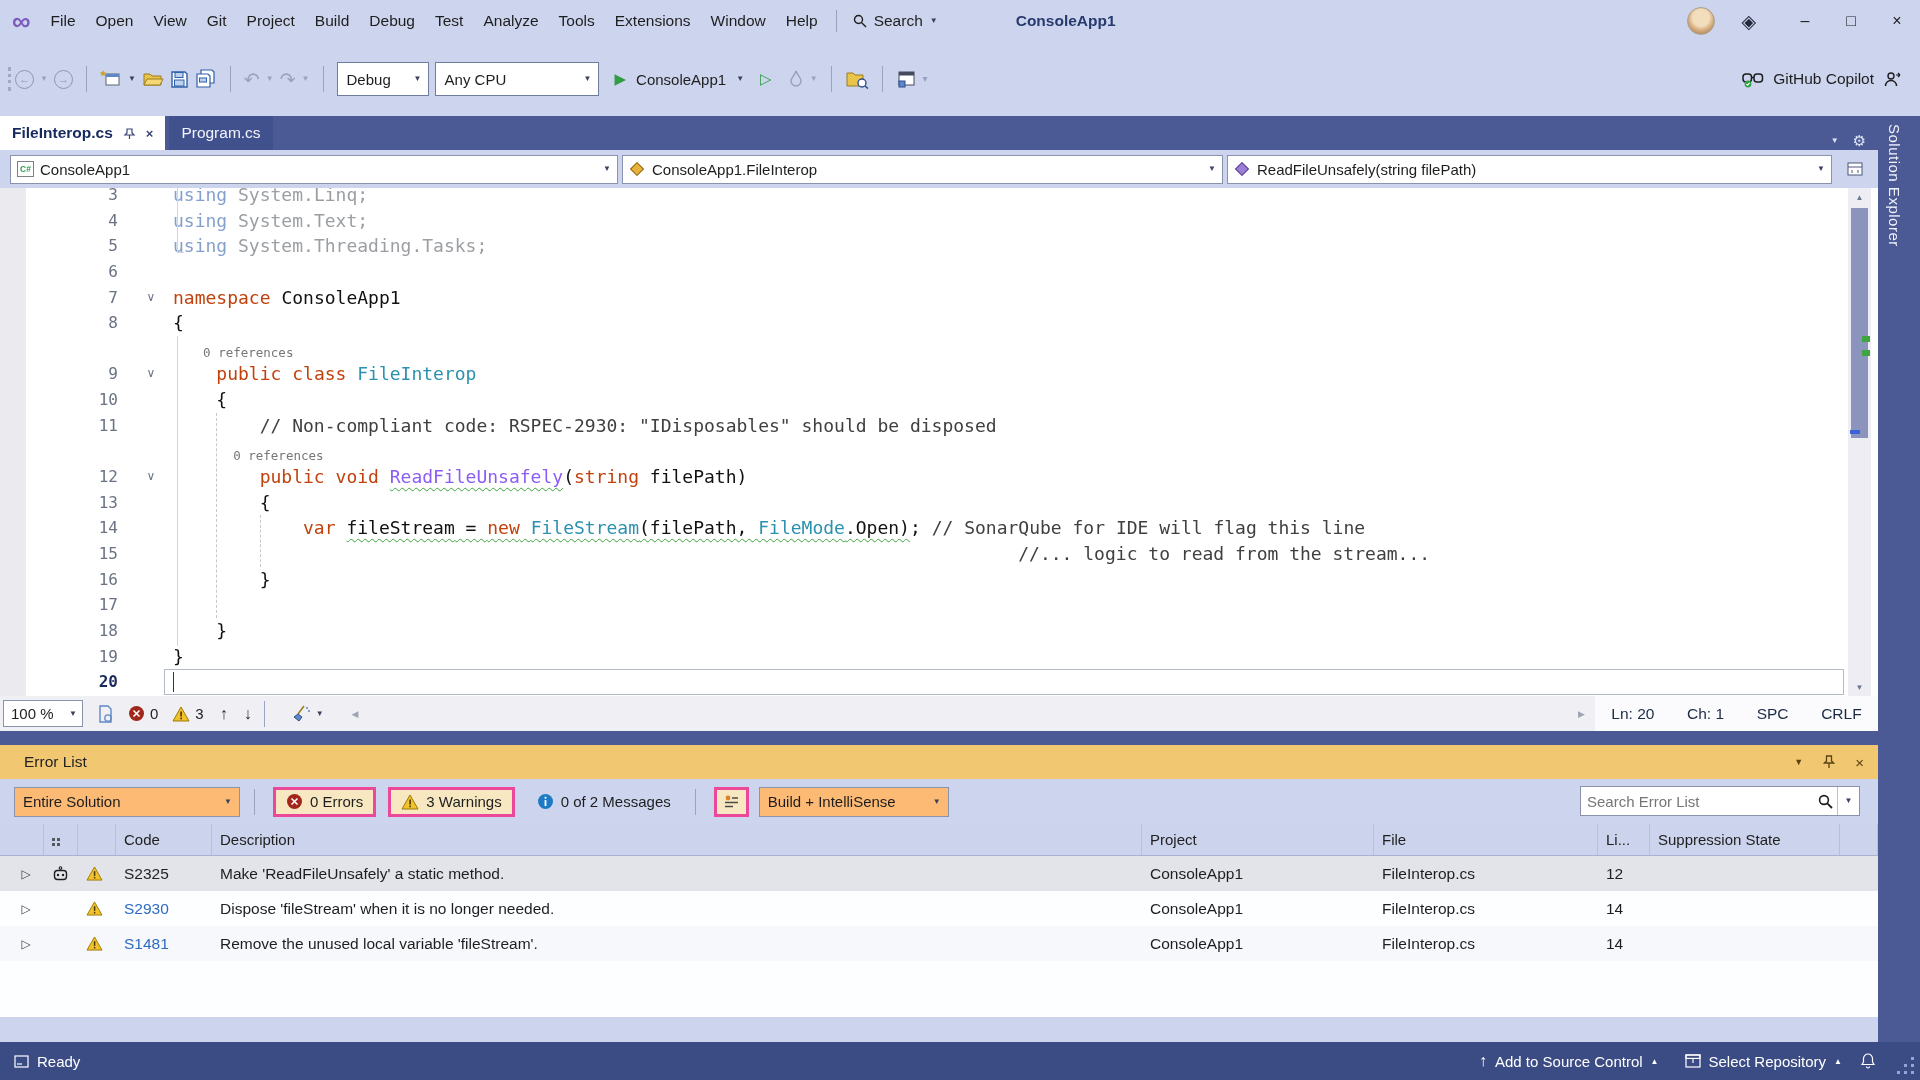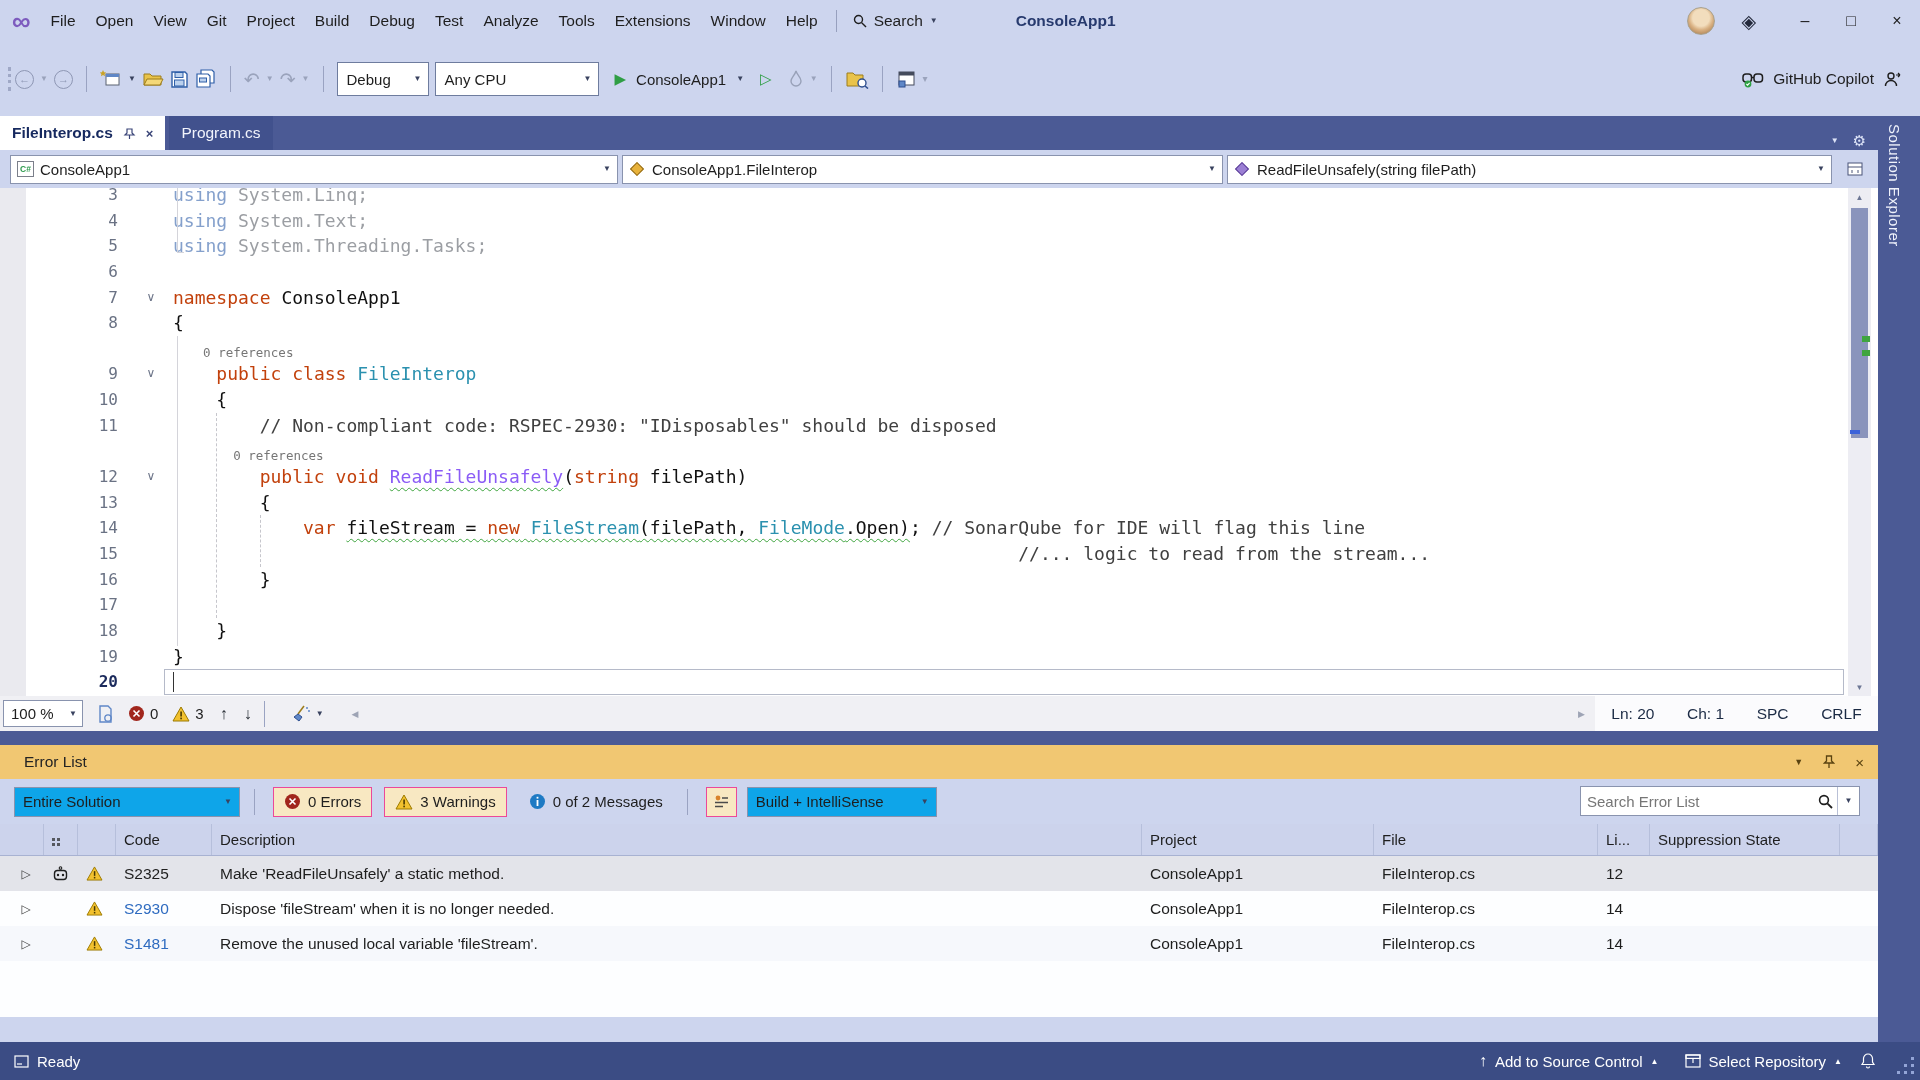--- a/index.html
+++ b/index.html
@@ -102,25 +102,25 @@
   .edright{width:283px;height:100%;background:#FBFBFD;display:flex;align-items:center;
            justify-content:space-around;font-size:15.5px;color:#1B2A44;}
 
   .gapdark{left:0;top:731px;width:1920px;height:14px;background:#4B5A95;}
 
   
   .el-title{left:0;top:745px;width:1878px;height:34px;background:#F1C772;display:flex;align-items:center;
             padding:0 14px 0 24px;font-size:15.5px;color:#232323;}
   .el-title .icons{margin-left:auto;display:flex;align-items:center;gap:20px;color:#5A4310;}
   .el-toolbar{left:0;top:779px;width:1878px;height:45px;background:#CDD5EE;display:flex;align-items:center;padding-left:14px;}
-  .el-combo{height:30px;background:#0ea5e9;border:1px solid #8993AE;display:flex;align-items:center;
+  .el-combo{height:30px;background:#fdba74;border:1px solid #8993AE;display:flex;align-items:center;
             font-size:15px;padding-left:8px;}
   .el-combo .cc{margin-left:auto;width:22px;text-align:center;}
   .fbtn{height:30px;display:flex;align-items:center;gap:7px;font-size:15px;padding:0 10px;margin-left:12px;}
-  .fbtn.checked{background:#F8E8C2;border:1px solid #ec4899;}
+  .fbtn.checked{background:#F8E8C2;border:3px solid #ec4899;}
   .fsep{width:1px;height:26px;background:#9AA3C2;margin:0 6px 0 14px;}
   .el-search{position:absolute;left:1580px;top:786px;width:280px;height:30px;background:#fff;
              border:1px solid #8993AE;display:flex;align-items:center;}
   .el-search input{flex:1;border:none;outline:none;font-size:15px;padding:0 6px;color:#1e1e1e;
                    font-family:"Liberation Sans",sans-serif;background:transparent;}
   .el-search input::placeholder{color:#767676;}
   .el-search .dd{width:22px;height:100%;border-left:1px solid #B9C0D6;display:flex;align-items:center;justify-content:center;}
 
   .el-grid{display:grid;grid-template-columns:44px 34px 38px 96px 930px 232px 224px 52px 190px 1fr;}
   .el-header{left:0;top:824px;width:1878px;height:32px;background:#CCD3EC;font-size:15px;

